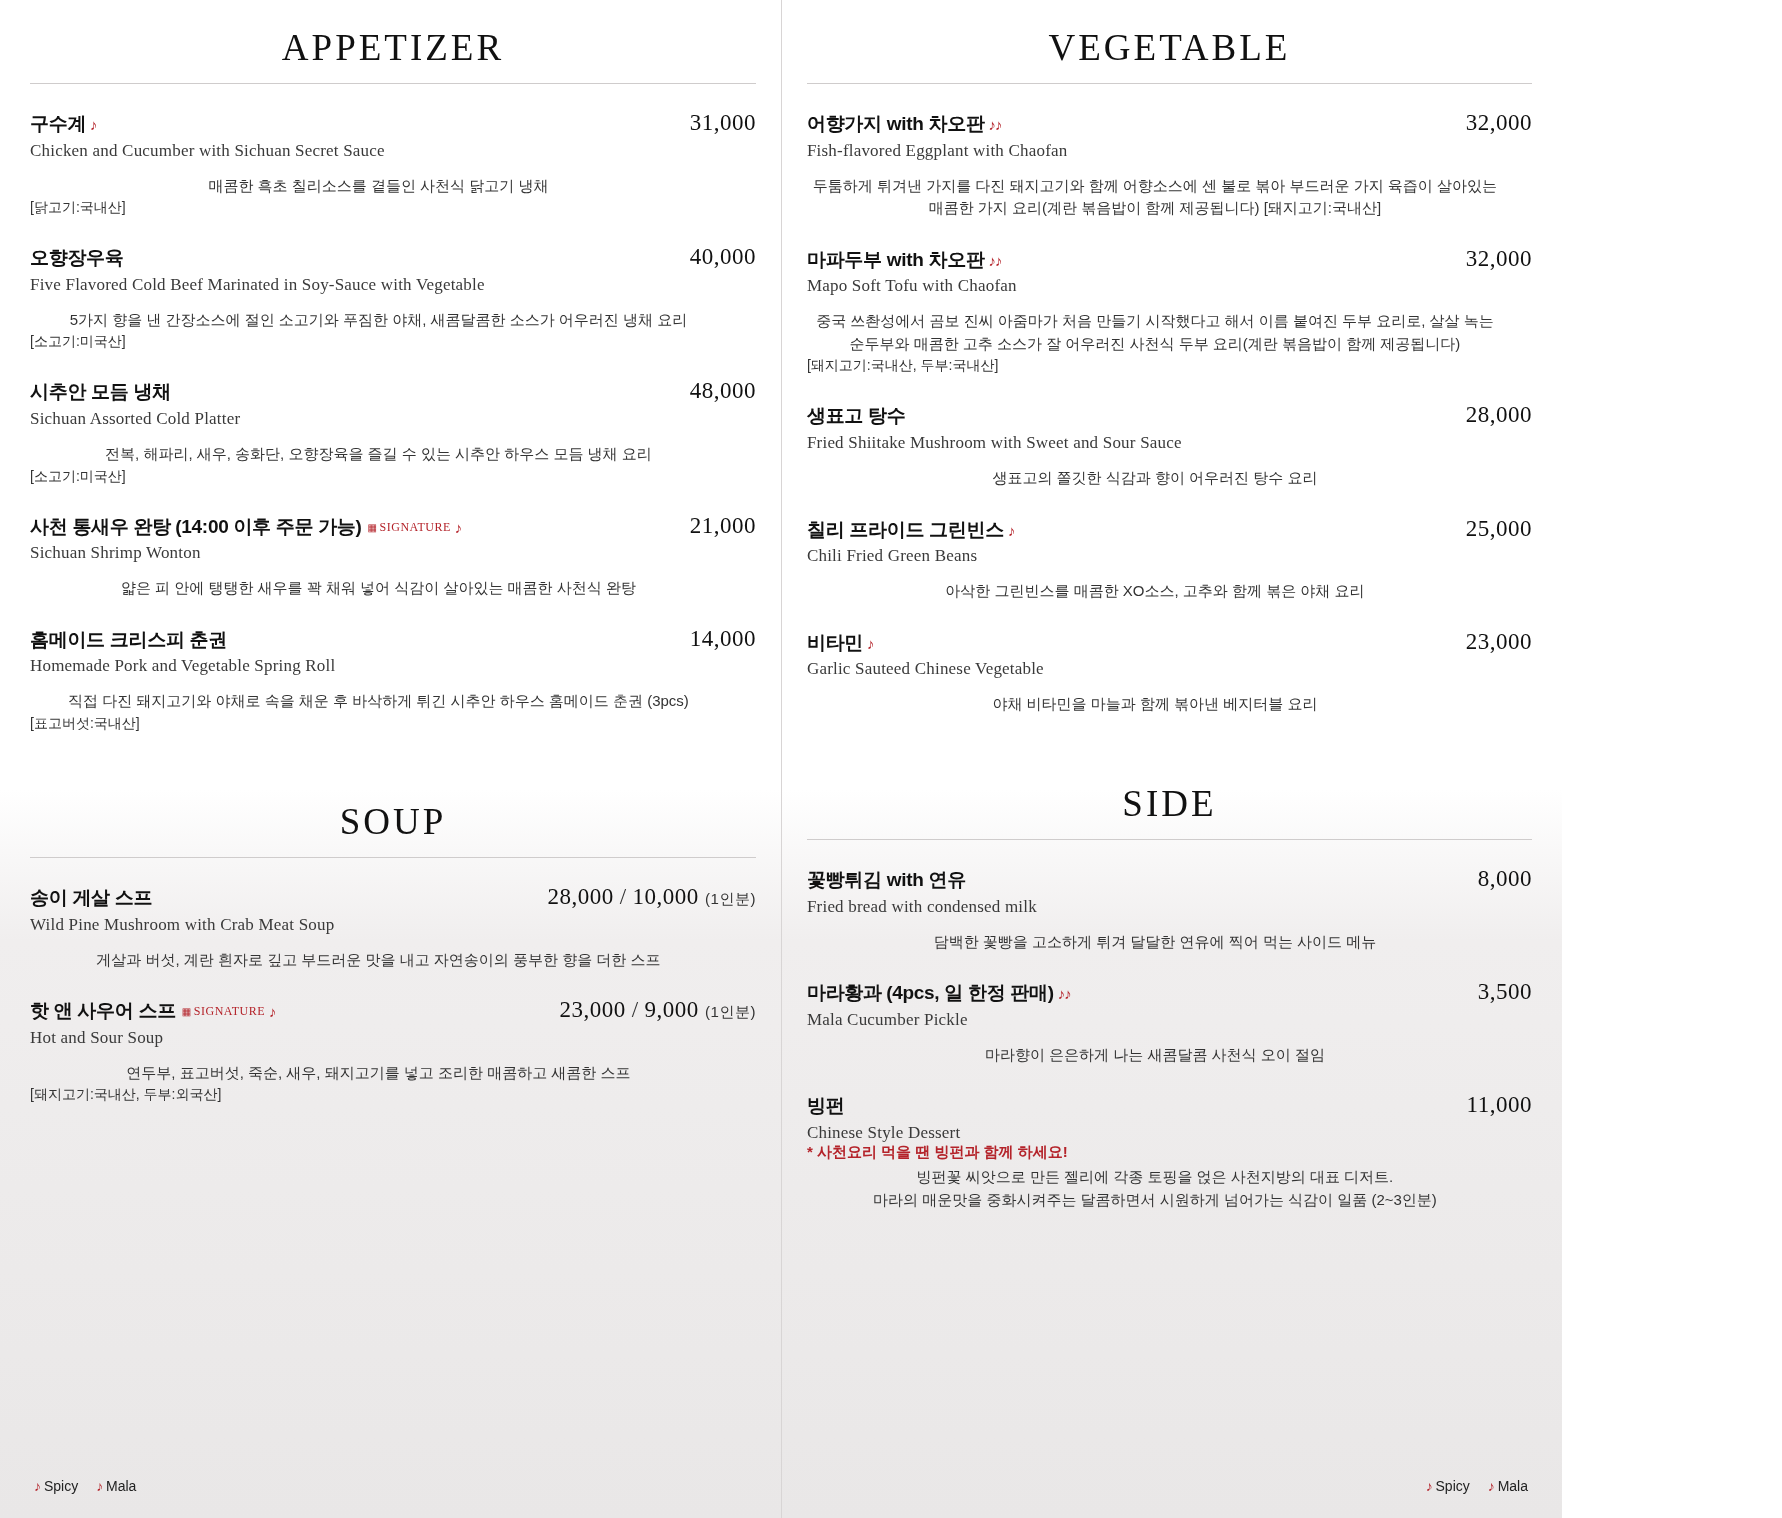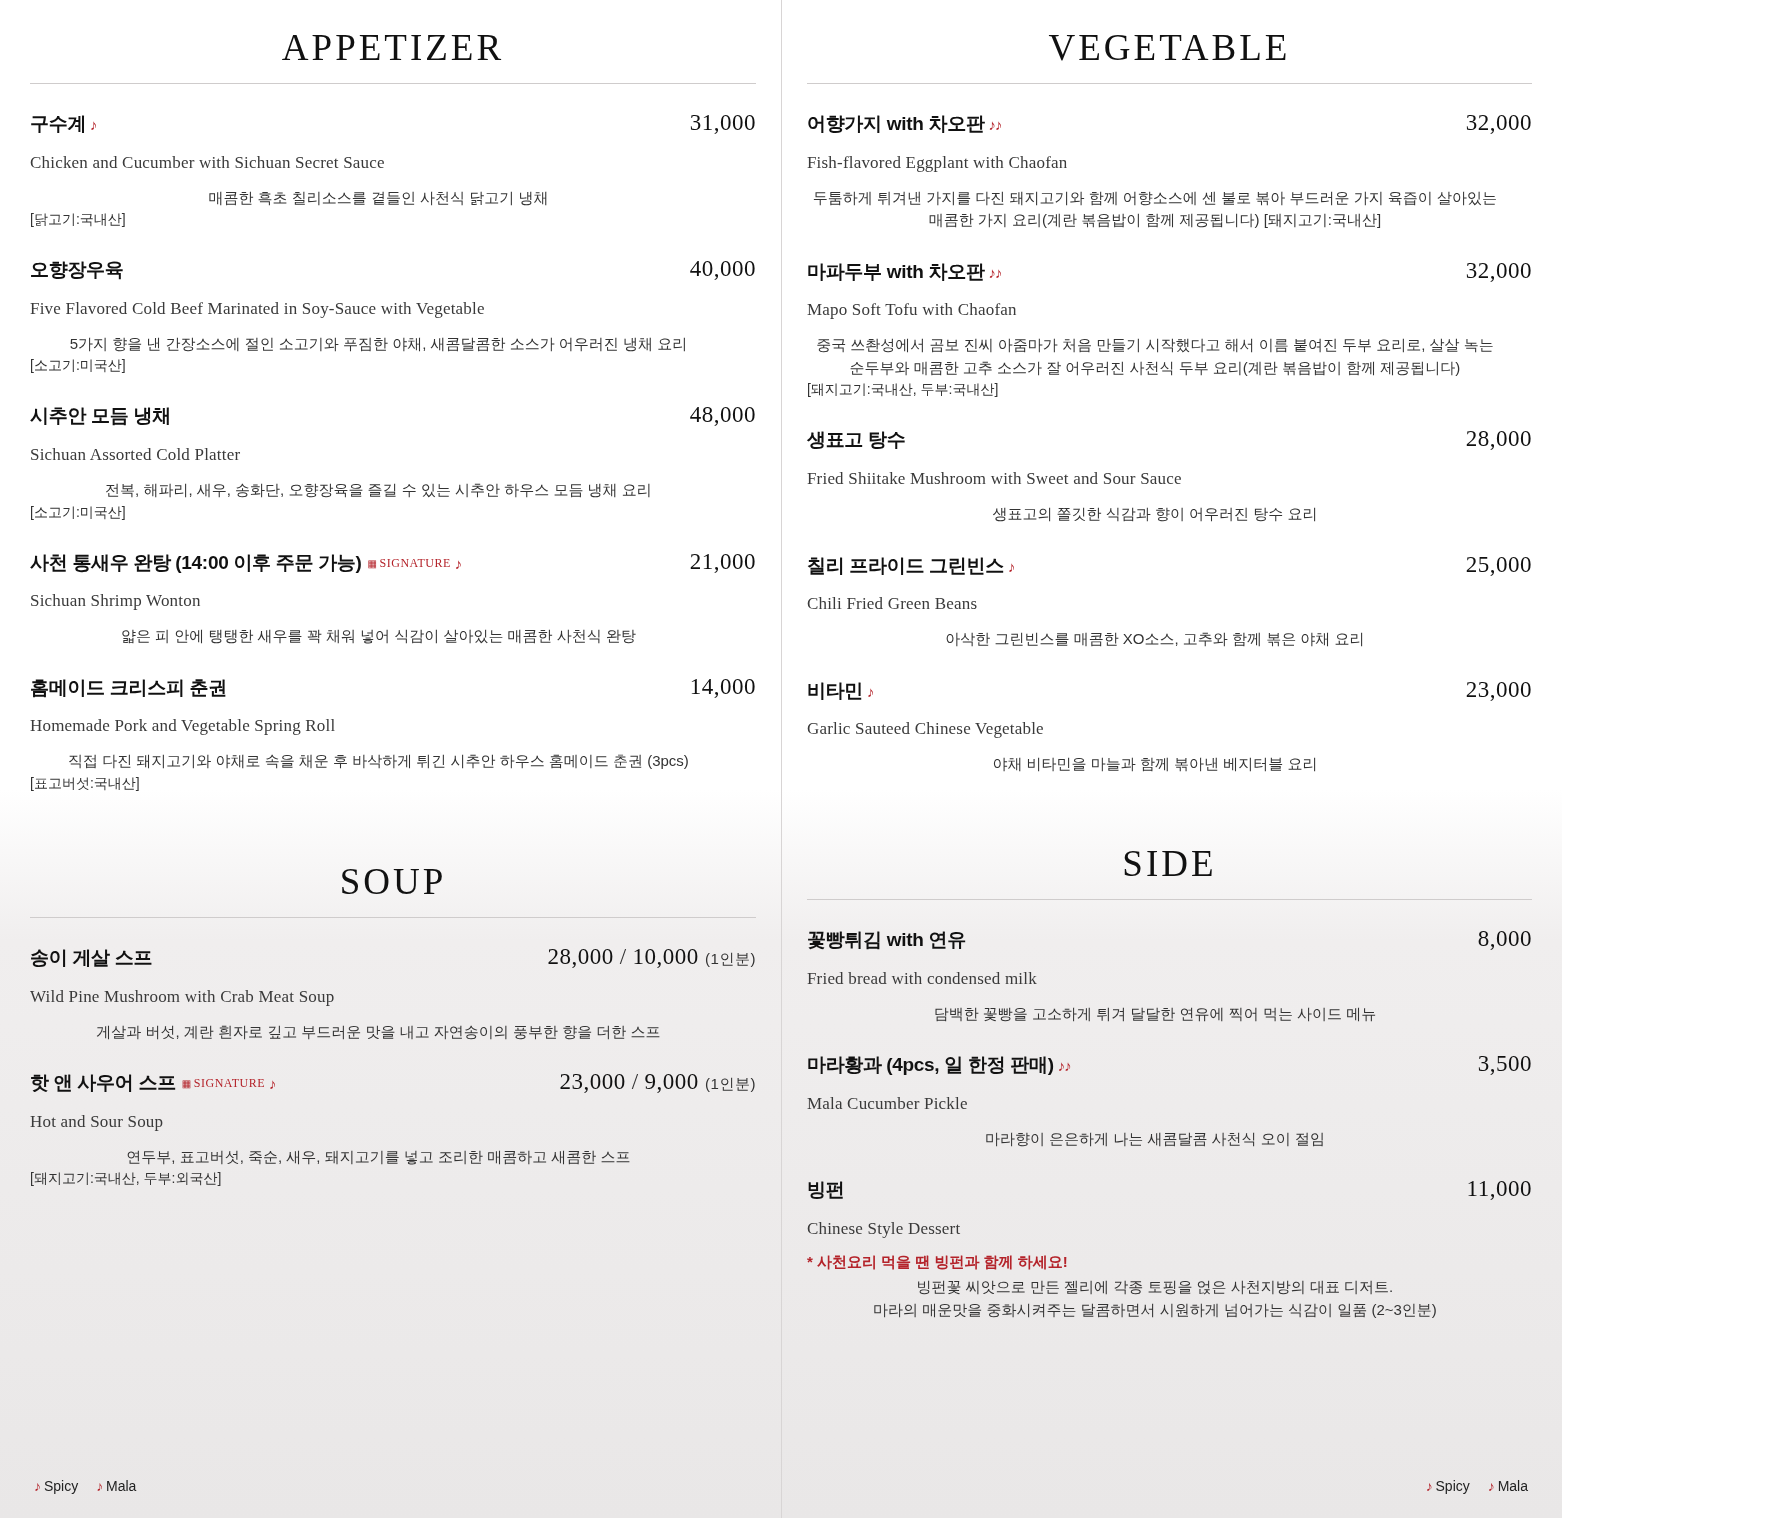--- a/index.html
+++ b/index.html
@@ -80,21 +80,21 @@
     color: #333;
   }
   .price-wrap .slash {
     color: #333;
     padding: 0 6px;
   }
   .item-en {
     font-family: "Liberation Serif", serif;
     font-size: 17px;
     color: #3a3a3a;
-    margin-top: 16px;
+    margin-top: 4px;
     letter-spacing: 0.2px;
   }
   .item-desc {
     font-size: 15px;
     color: #333;
     margin-top: 14px;
     line-height: 1.5;
     max-width: 96%;
     text-align: center;
   }
@@ -119,21 +119,20 @@
     vertical-align: 2px;
   }
   .signature .sq {
     font-size: 10px;
     padding-right: 2px;
   }
   .highlight-note {
     font-size: 15px;
     font-weight: bold;
     color: #b4232a;
-    margin-top: 14px;
   }
   .legend {
     position: absolute;
     bottom: 24px;
     font-size: 14px;
     color: #222;
     display: flex;
     gap: 18px;
     align-items: center;
   }

